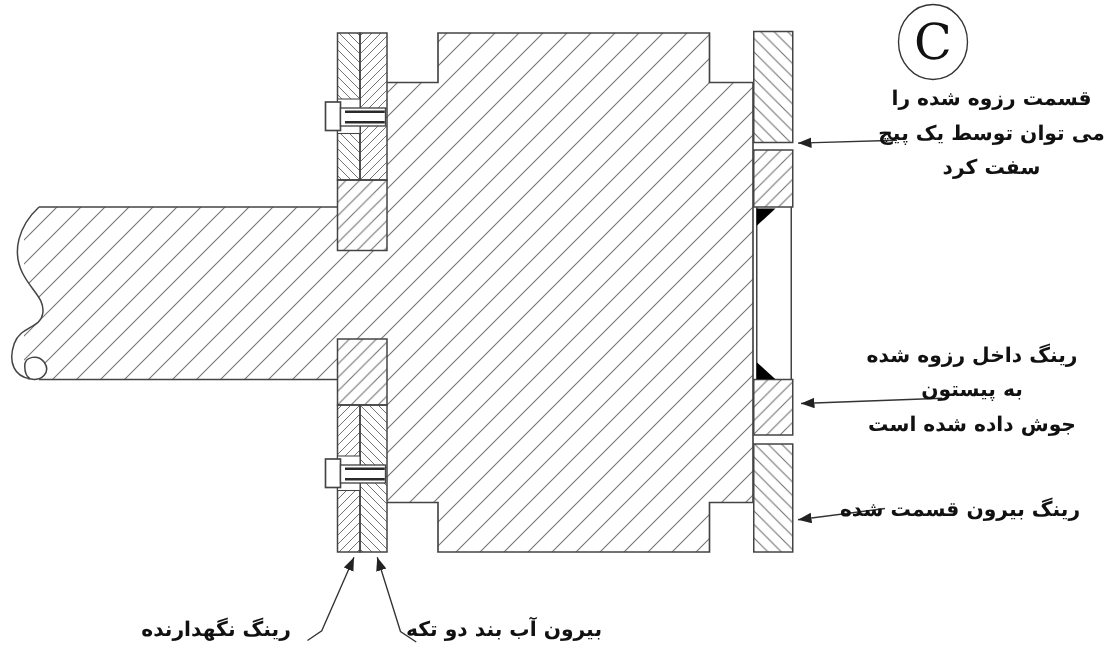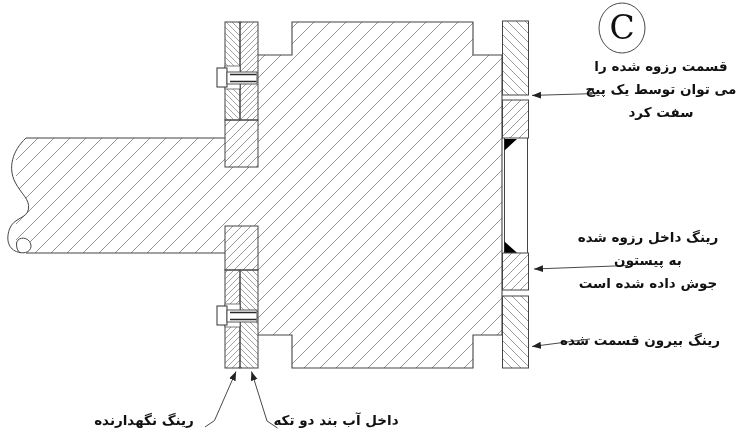--- a/index.html
+++ b/index.html
@@ -116,16 +116,16 @@
 </div>
 
 <div class="note" style="left:545px;top:329px;width:190px;">
   <div>رینگ بیرون قسمت شده</div>
 </div>
 
 <div class="note" style="left:62px;top:409px;width:164px;text-align:center;">
   <div>رینگ نگهدارنده</div>
 </div>
 <div class="note" style="left:244px;top:409px;width:184px;">
-  <div>داخل آب بند دو تکه</div>
+  <div>بیرون آب بند دو تکه</div>
 </div>
 
 </div>
 
 </body></html>

